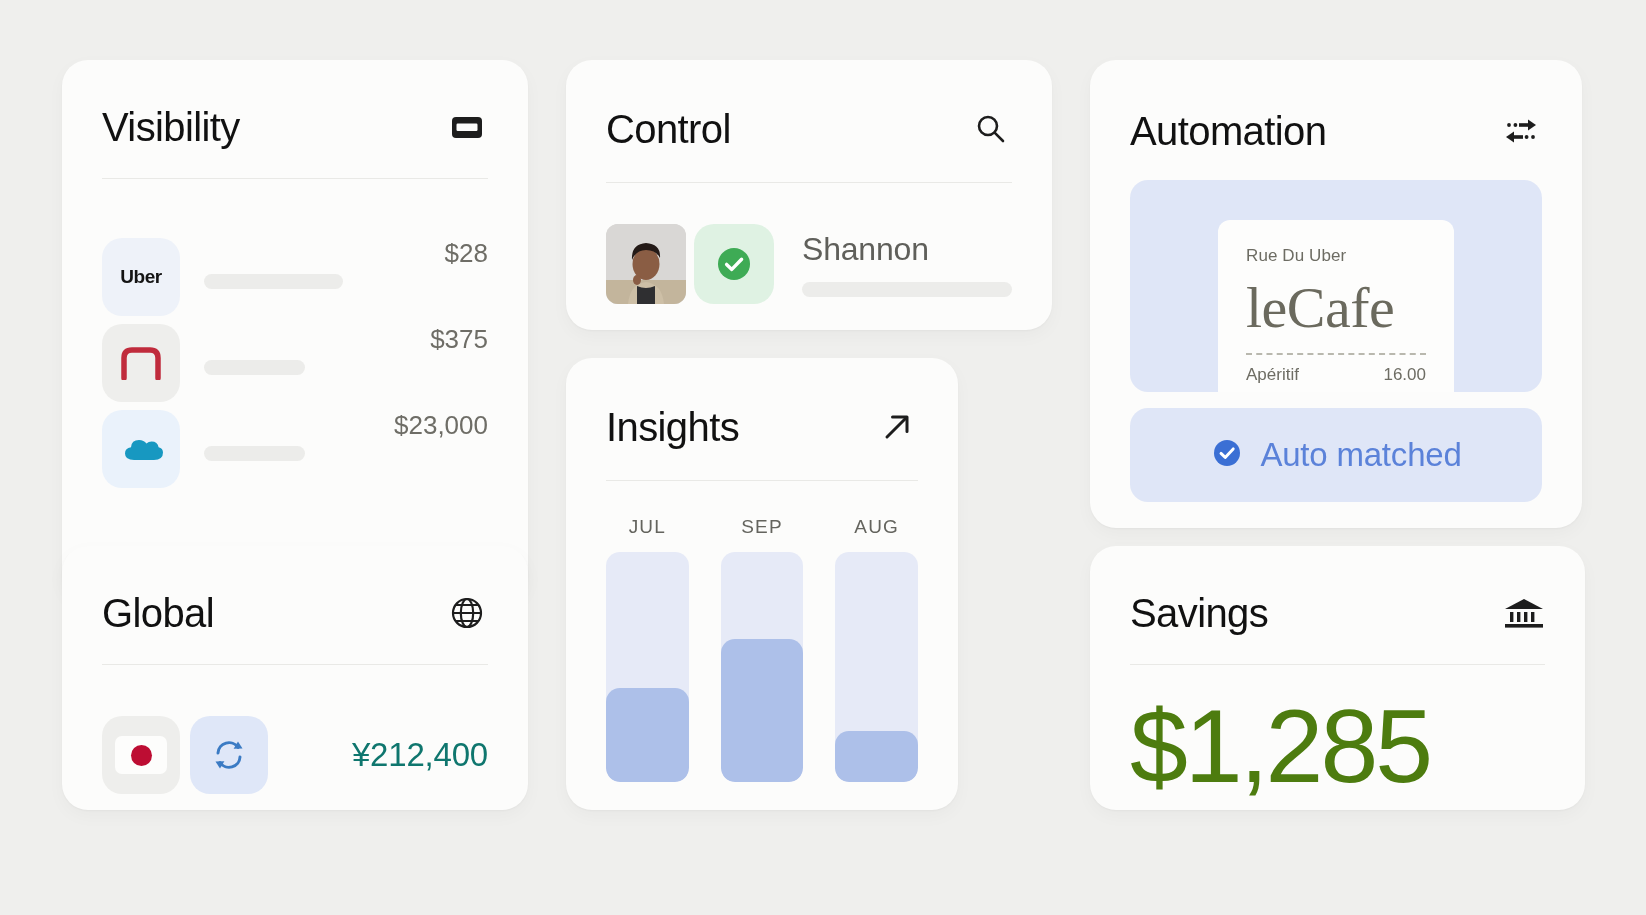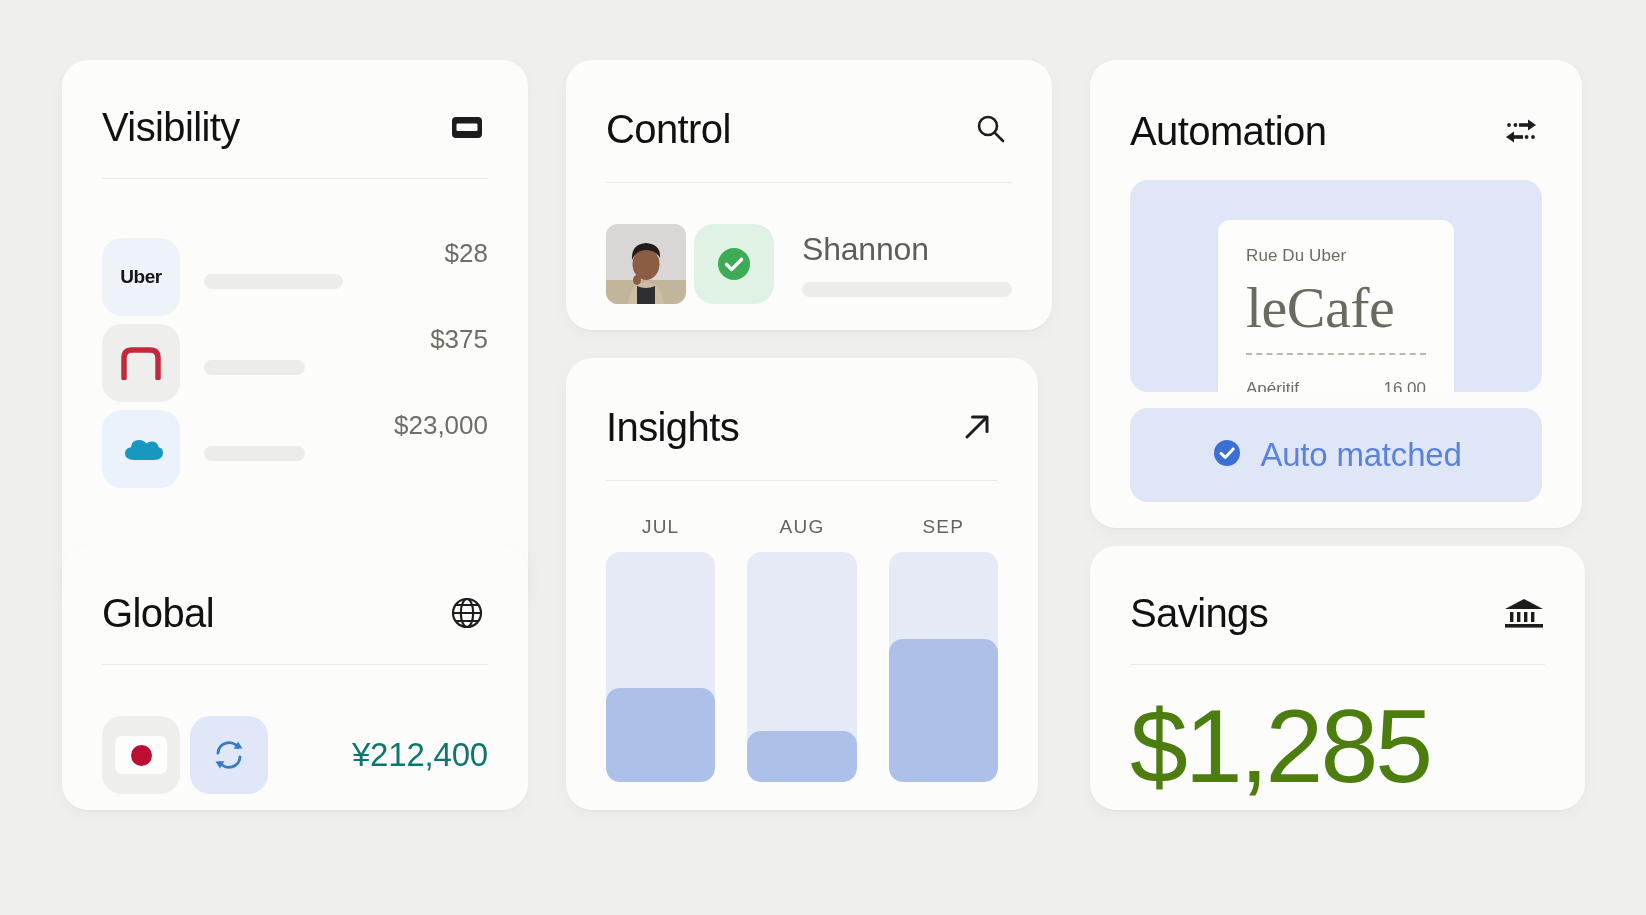--- a/index.html
+++ b/index.html
@@ -194,21 +194,21 @@
   .receipt-dashes {
     margin-top: 14px;
     border-top: 2px dashed #b9b8ae;
     height: 0;
   }
   .receipt-line {
     display: flex;
     justify-content: space-between;
     font-size: 17px;
     color: #6d6c63;
-    margin-top: 24px;
+    margin-top: 10px;
   }
 
   .automatched {
     position: absolute;
     left: 40px; right: 40px;
     top: 348px;
     height: 94px;
     background: #dfe6f7;
     border-radius: 18px;
     display: flex;
@@ -216,21 +216,21 @@
     justify-content: center;
     gap: 16px;
   }
   .automatched-label {
     font-size: 33px;
     color: #5b82d9;
     letter-spacing: -0.2px;
   }
 
   
-  #card-insights { left: 566px; top: 358px; width: 472px; height: 452px; }
+  #card-insights { left: 566px; top: 358px; width: 392px; height: 452px; }
   #card-insights .card-head { top: 38px; }
   #card-insights .divider { top: 122px; }
 
   .chart {
     position: absolute;
     left: 40px; right: 40px;
     top: 158px;
     bottom: 28px;
     display: flex;
     gap: 32px;
@@ -470,29 +470,29 @@
     <div class="divider"></div>
 
     <div class="chart">
       <div class="chart-col">
         <div class="chart-tick">JUL</div>
         <div class="chart-track">
           <div class="chart-fill" style="height:41%"></div>
         </div>
       </div>
       <div class="chart-col">
+        <div class="chart-tick">SEP</div>
+        <div class="chart-track">
+          <div class="chart-fill" style="height:62%"></div>
+        </div>
+      </div>
+      <div class="chart-col">
         <div class="chart-tick">AUG</div>
         <div class="chart-track">
           <div class="chart-fill" style="height:22%"></div>
-        </div>
-      </div>
-      <div class="chart-col">
-        <div class="chart-tick">SEP</div>
-        <div class="chart-track">
-          <div class="chart-fill" style="height:62%"></div>
         </div>
       </div>
     </div>
   </div>
 
   <div class="card" id="card-global">
     <div class="card-head">
       <div class="card-title">Global</div>
       <div class="head-icon">
         <svg width="40" height="40" viewBox="0 0 40 40" aria-hidden="true">

